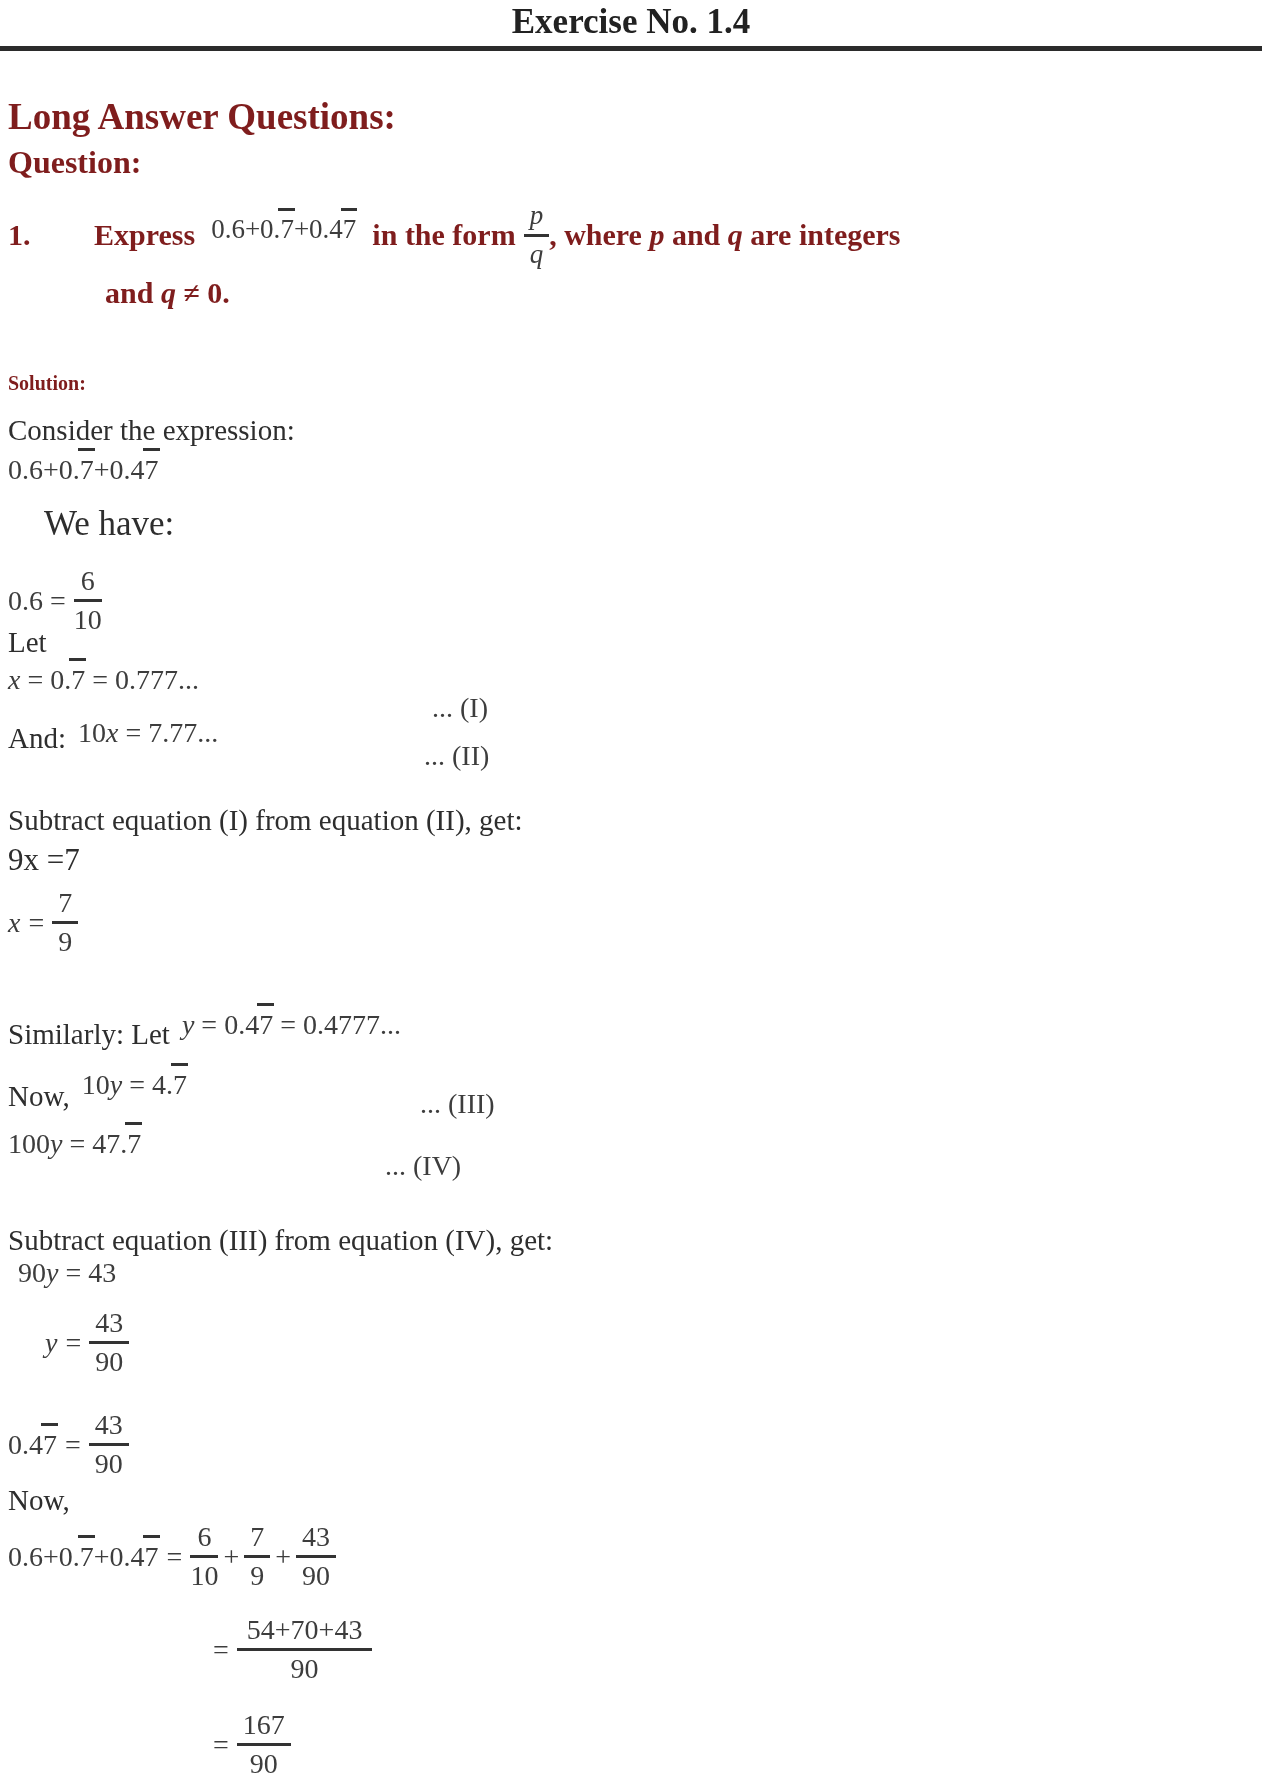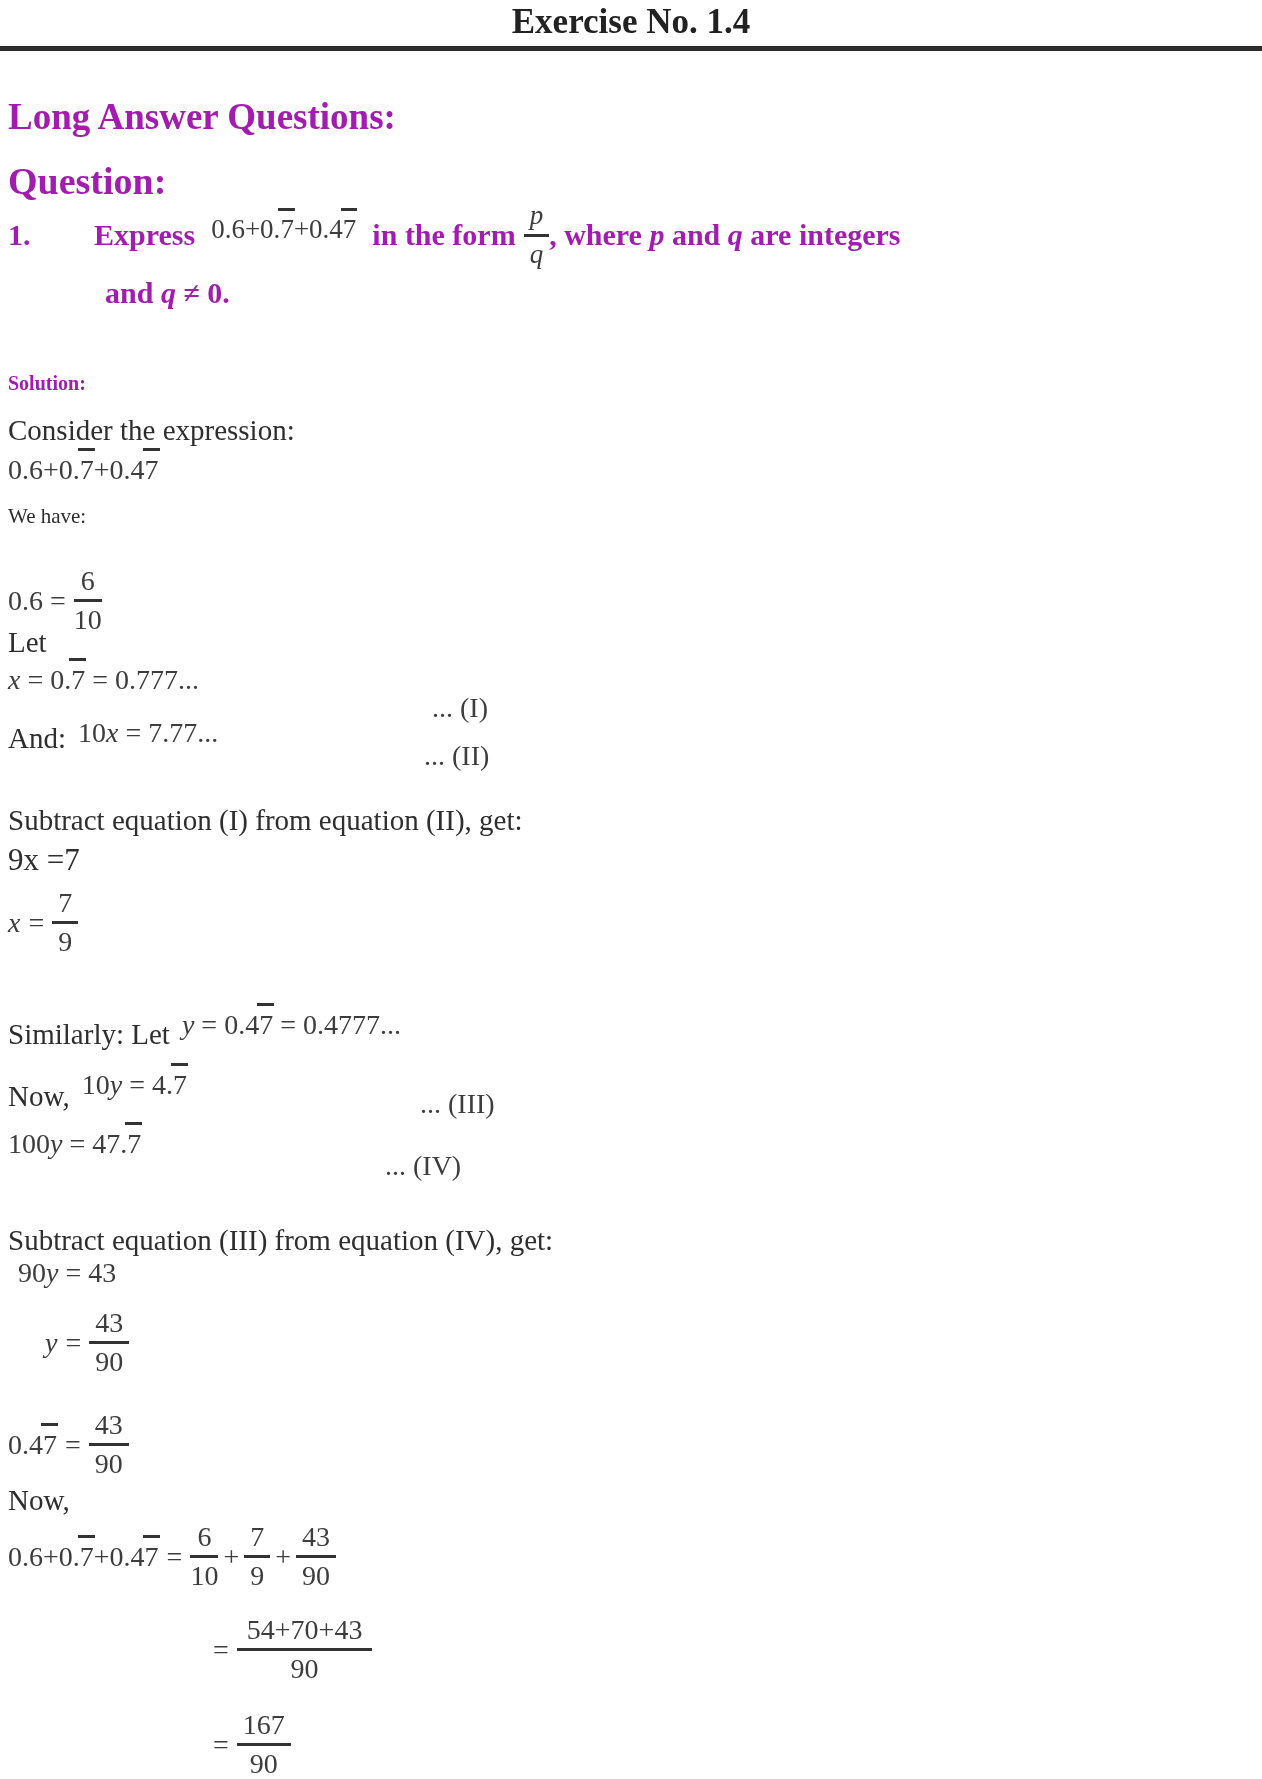--- a/index.html
+++ b/index.html
@@ -2,28 +2,28 @@
 <html><head>
 <meta charset="utf-8">
 <style>
   html,body{margin:0;padding:0;}
   body{
     width:1262px;height:1779px;position:relative;background:#ffffff;
     font-family:"Liberation Serif","DejaVu Serif",serif;
     color:#2e2e2e;overflow:hidden;line-height:1.15;
   }
   .row{position:absolute;left:8px;white-space:nowrap;font-size:28px;color:#2e2e2e;}
-  .b{font-weight:bold;color:#a21caf;}
+  .b{font-weight:bold;color:#7f1d1d;}
   .it{font-style:italic;}
   .math{color:#3d3d3d;}
   .title{position:absolute;top:2px;left:0;width:100%;text-align:center;
          font-size:35px;font-weight:bold;color:#222;}
   .rule{position:absolute;top:46px;left:0;width:1262px;height:5px;background:#2b2b2b;}
   .h-laq{top:96px;font-size:37px;}
-  .h-q{top:160px;font-size:38px;}
+  .h-q{top:144px;font-size:32px;}
   .h-sol{top:372px;font-size:20px;}
   .qline1{top:196px;height:78px;display:flex;align-items:center;font-size:30px;}
   .qline1 .qnum{display:inline-block;width:86px;}
   .qline1 .qmath{font-size:27px;margin-right:16px;position:relative;top:-5px;}
   .qline1 .lead{margin-right:16px;}
   .qline1 .mid{margin-right:8px;}
   .qline2{top:276px;left:105px;font-size:30px;}
   .frac{display:inline-block;vertical-align:middle;text-align:center;line-height:1.08;}
   .fnum{display:block;border-bottom:3px solid #333;padding:0 6px 3px;}
   .fden{display:block;padding-top:3px;}
@@ -59,21 +59,21 @@
   <span class="b"><span>, where</span> <span class="it">p</span> <span>and</span> <span class="it">q</span> <span>are integers</span></span>
 </div>
 
 <div class="row b qline2"><span>and</span> <span class="it">q</span> <span>≠ 0.</span></div>
 
 <div class="row b h-sol">Solution:</div>
 <div class="row" style="top:414px;font-size:29px;">Consider the expression:</div>
 
 <div class="row math" style="top:454px;"><span>0.6+0.</span><span class="ov">7</span><span>+0.4</span><span class="ov">7</span></div>
 
-<div class="row" style="top:504px;font-size:21px;">We have:</div>
+<div class="row" style="top:504px;font-size:35px;margin-left:36px;">We have:</div>
 
 <div class="row eqrow math" style="top:545px;margin-top:21px;">
   <span>0.6 =</span>
   <span class="frac gap">
       <span class="fnum">6</span>
       <span class="fden">10</span>
     </span>
 </div>
 
 <div class="row" style="top:626px;font-size:29px;">Let</div>

